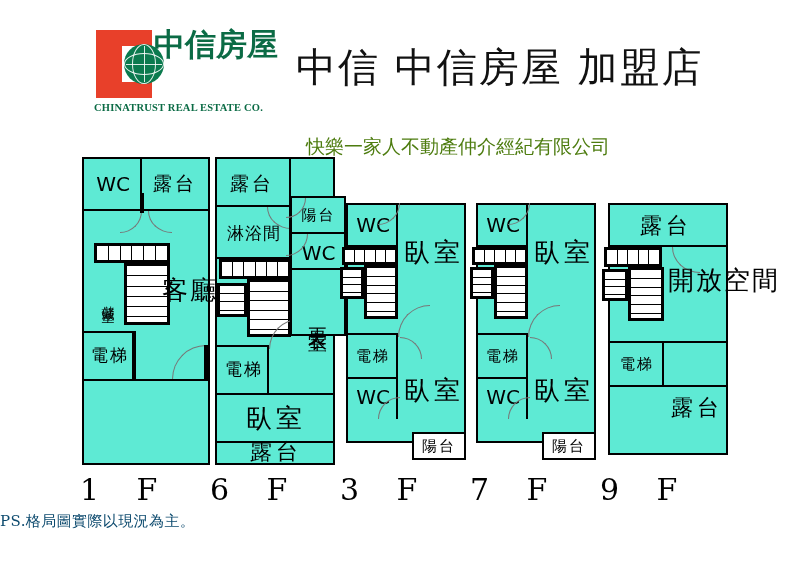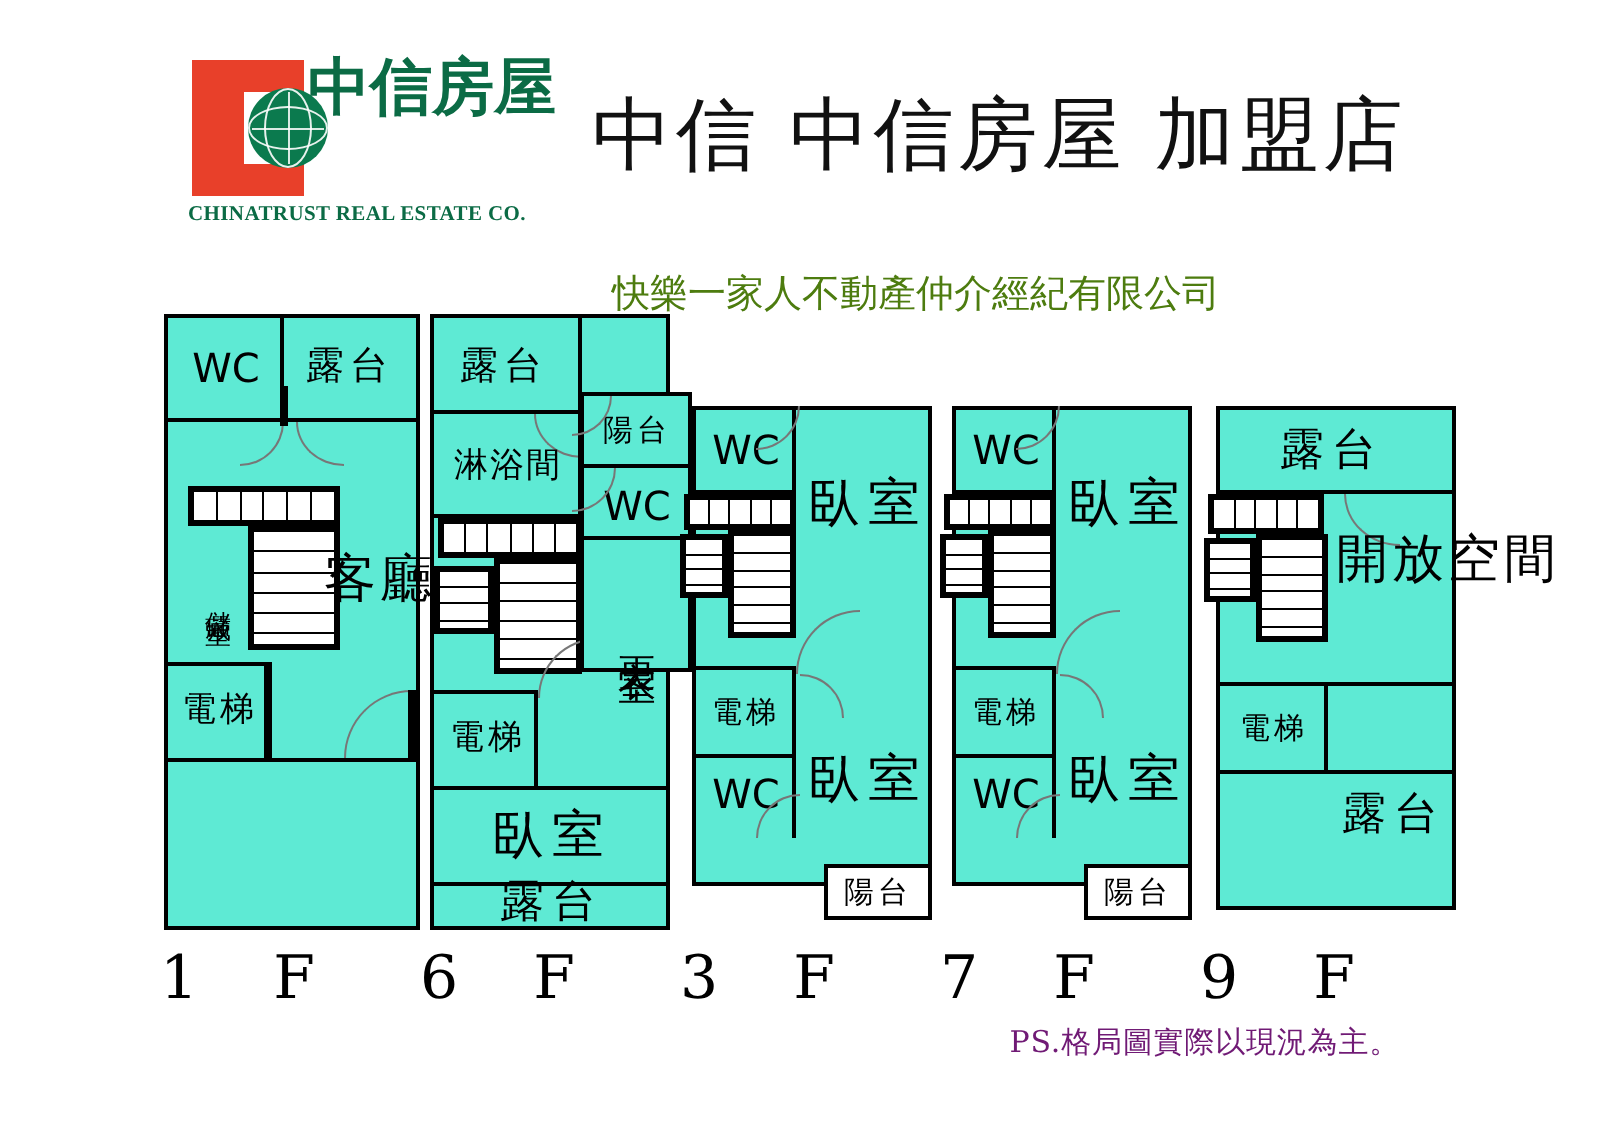--- a/index.html
+++ b/index.html
@@ -89,23 +89,23 @@
   .d-tl{border-bottom:none;border-right:none;border-top-left-radius:100%;}
   .leaf{position:absolute;background:#000;}
 
   
   .fl{
     position:absolute;top:472px;width:120px;text-align:left;
     font-family:"DejaVu Serif","Liberation Serif",serif;
     font-size:30px;color:#000;letter-spacing:14px;
   }
   .note{
-    position:absolute;left:0;top:512px;width:700px;text-align:right;
+    position:absolute;left:0;top:512px;width:700px;text-align:left;
     font-family:"DejaVu Serif","Liberation Serif",serif;
-    font-size:15px;color:#701a75;letter-spacing:.4px;
+    font-size:15px;color:#0c4a6e;letter-spacing:.4px;
   }
 </style>
 </head>
 <body>
 
 <div id="page">
 
   <div class="header">
 
     <div class="logo">

